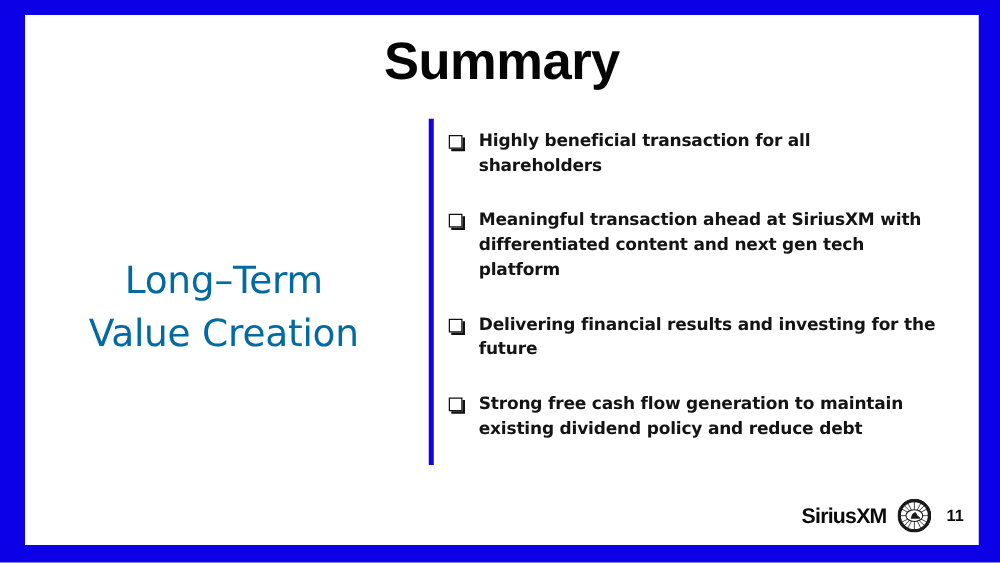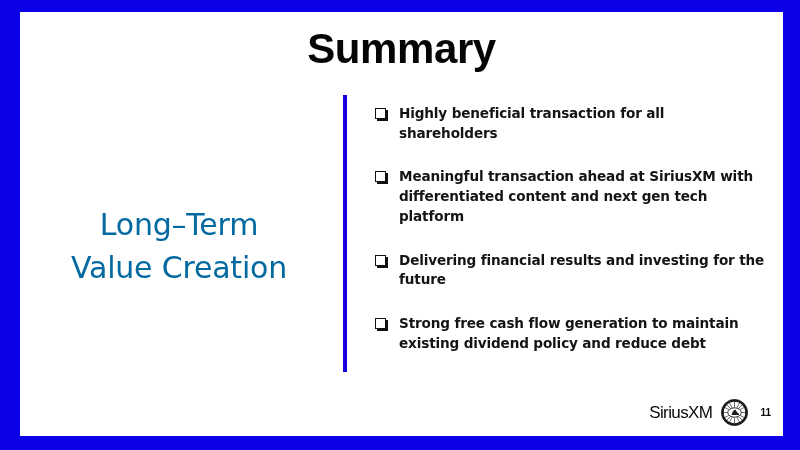--- a/index.html
+++ b/index.html
@@ -75,21 +75,21 @@
     left: 323px;
     top: 83px;
     width: 4px;
     height: 277px;
     background: #1400e0;
   }
 
   
   #bullet-list {
     position: absolute;
-    left: 355px;
+    left: 339px;
     top: 92px;
     width: 390px;
   }
   .bullet-item {
     display: flex;
     align-items: flex-start;
     margin-bottom: 24px;
   }
   .bullet-item:last-child { margin-bottom: 0; }
 
@@ -135,34 +135,34 @@
   #footer {
     position: absolute;
     right: 12px;
     bottom: 10px;
     display: flex;
     align-items: center;
   }
   #brand-wordmark {
     font-family: "Liberation Sans", sans-serif;
     font-size: 17px;
-    font-weight: normal;
+    font-weight: bold;
     color: #0a0a0a;
     letter-spacing: -0.6px;
     margin-right: 9px;
   }
   #brand-badge {
     width: 27px;
     height: 27px;
     margin-right: 12px;
     display: block;
   }
   #page-number {
     font-family: "Liberation Sans", sans-serif;
-    font-size: 10px;
+    font-size: 13px;
     font-weight: bold;
     color: #0a0a0a;
   }
 </style>
 </head>
 <body>
 
 <div id="slide">
   <div id="slide-inner">
 

